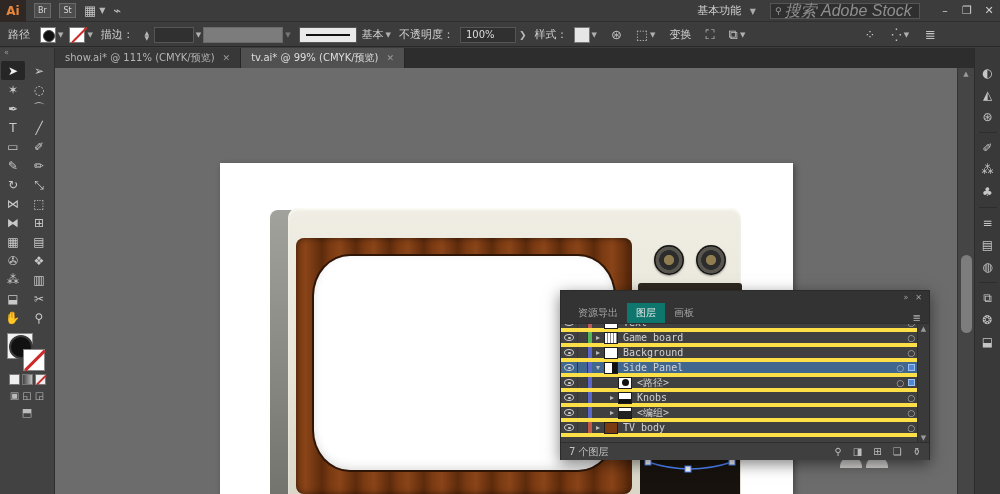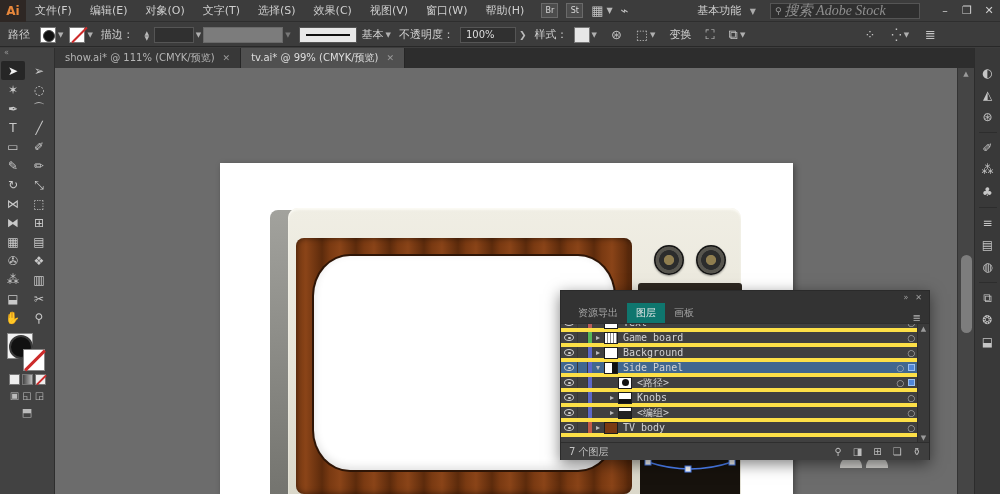--- a/index.html
+++ b/index.html
@@ -15,21 +15,21 @@
   .menu-item { color:#cfcfcf; font-size:11px; padding:0 9px; height:22px; line-height:22px; cursor:default; }
   .mini-tile { width:17px; height:15px; background:#4c4c4c; border:1px solid #6a6a6a; color:#d8d8d8;
                font-size:8px; display:flex; align-items:center; justify-content:center; margin-left:8px; }
   .tile-caret { color:#b8b8b8; font-size:8px; margin-left:3px; }
   #menubar-right { margin-left:auto; display:flex; align-items:center; }
   #workspace-switch { color:#cfcfcf; font-size:11px; margin-right:14px; }
   #workspace-switch .caret { font-size:8px; color:#aaa; margin-left:5px; }
   #stock-search { width:150px; height:16px; background:#2f2f2f; border:1px solid #555;
                   display:flex; align-items:center; padding:0 4px; margin-right:14px; }
   #stock-search input { flex:1; background:transparent; border:none; outline:none; color:#9a9a9a;
-                        font-size:14px; font-style:italic; font-family:Liberation Serif, serif; width:100px;}
+                        font-size:16px; font-style:italic; font-family:Liberation Sans, sans-serif; width:100px;}
   #stock-search input::placeholder { color:#8f8f8f; }
   .win-btn { color:#cfcfcf; font-size:11px; width:22px; text-align:center; cursor:default; }
 
   
   #controlbar { position:absolute; left:0; top:23px; width:1000px; height:24px; background:#3c3c3c;
                 border-bottom:1px solid #282828; display:flex; align-items:center; color:#cfcfcf; font-size:11px; }
   .cb-label { margin:0 4px 0 8px; white-space:nowrap; }
   .swatch-btn { display:flex; align-items:center; margin-left:6px; }
   .swatch { width:16px; height:16px; background:#fff; border:1px solid #777; position:relative; }
   .swatch.fill::after { content:""; position:absolute; left:2px; top:2px; width:10px; height:10px;
@@ -167,31 +167,20 @@
                background:#3f3f3f; border-top:1px solid #2e2e2e; }
   #lp-status .icons { margin-left:auto; display:flex; gap:11px; color:#bdbdbd; font-size:10px; }
 </style>
 </head>
 <body>
 
 <div id="app">
 
   <div id="menubar">
     <div id="ai-logo">Ai</div>
-    <div id="menu-items" style="display: flex;">
-        <span class="menu-item">文件(F)</span>
-        <span class="menu-item">编辑(E)</span>
-        <span class="menu-item">对象(O)</span>
-        <span class="menu-item">文字(T)</span>
-        <span class="menu-item">选择(S)</span>
-        <span class="menu-item">效果(C)</span>
-        <span class="menu-item">视图(V)</span>
-        <span class="menu-item">窗口(W)</span>
-        <span class="menu-item">帮助(H)</span>
-      </div>
     <span class="mini-tile">Br</span>
     <span class="mini-tile">St</span>
     <span class="cb-icon" style="margin-left:8px">▦</span>
     <span class="tile-caret">▼</span>
     <span class="cb-icon" style="margin-left:8px">⌁</span>
     <div id="menubar-right">
       <span id="workspace-switch">
         <span>基本功能</span>
         <span class="caret">▼</span>
       </span>

